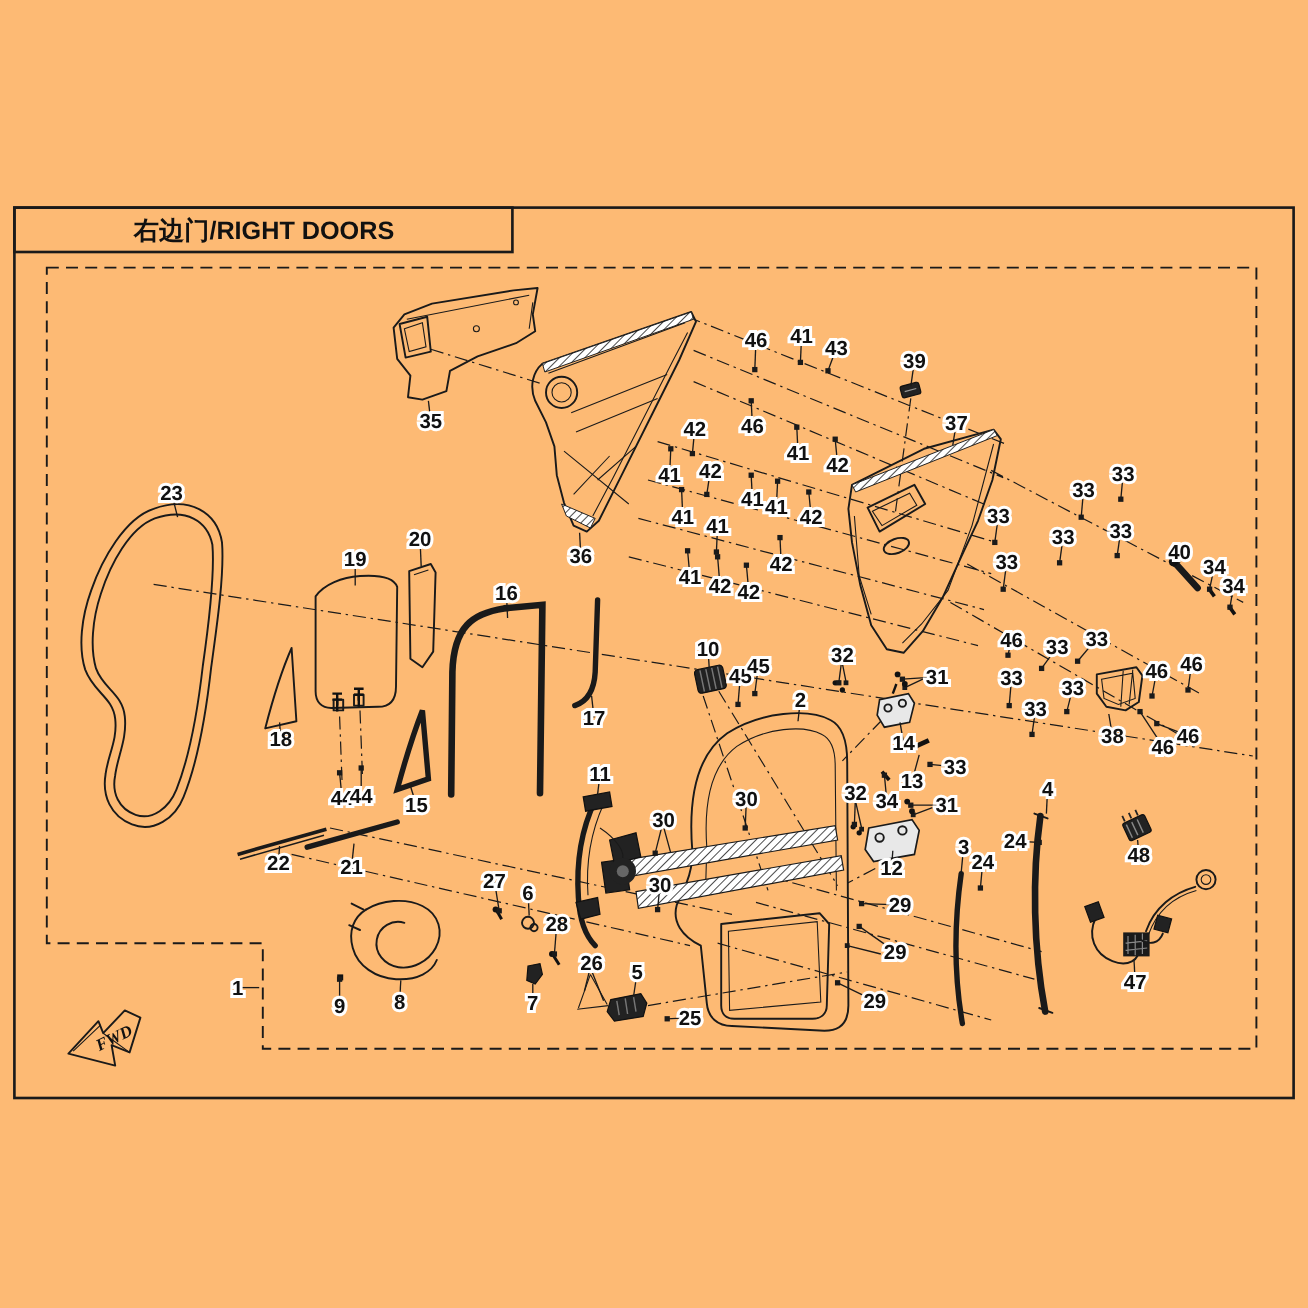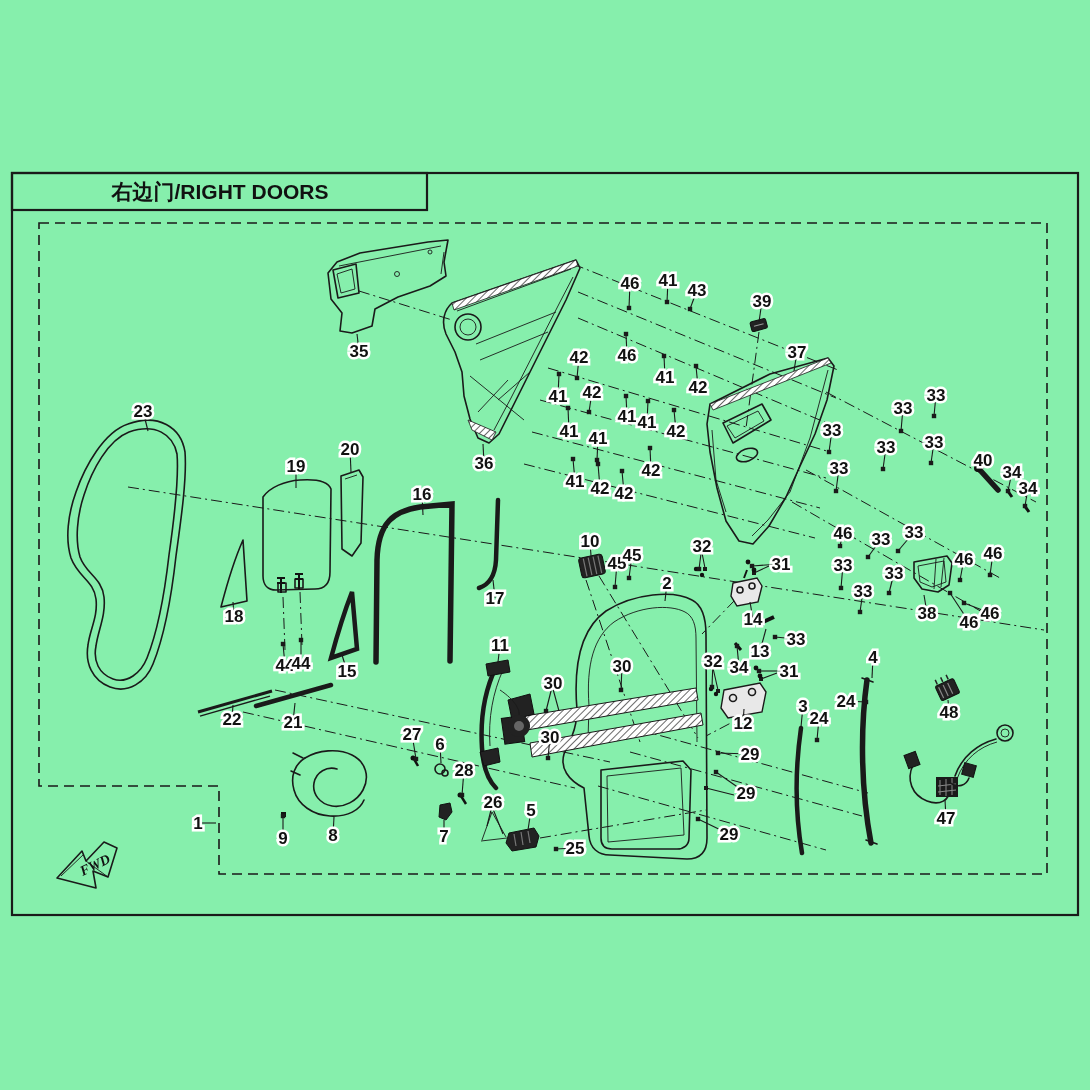--- a/index.html
+++ b/index.html
@@ -1,16 +1,16 @@
 <!DOCTYPE html>
 <html><head>
 <meta charset="utf-8">
 <style>
   html,body{margin:0;padding:0;background:#fff;}
-  .page{position:relative;width:1090px;height:1090px;background:#86efac;
+  .page{position:relative;width:1090px;height:1090px;background:#fdba74;
         font-family:"Liberation Sans",sans-serif;overflow:hidden;}
   svg{position:absolute;left:0;top:0;}
   .frame{fill:none;stroke:#1a1a1a;stroke-width:2.2;}
   .dashed{fill:none;stroke:#1a1a1a;stroke-width:1.6;stroke-dasharray:10 6;}
   .part{fill:none;stroke:#1a1a1a;stroke-width:1.6;stroke-linejoin:round;stroke-linecap:round;}
   .thin{fill:none;stroke:#1a1a1a;stroke-width:0.9;}
   .thick4{fill:none;stroke:#1a1a1a;stroke-width:4.5;stroke-linecap:round;}
   .thick5{fill:none;stroke:#1a1a1a;stroke-width:5.5;stroke-linecap:round;}
   .dark{fill:#222;stroke:#111;stroke-width:1;}
   .ltgray{fill:#e8e8e8;stroke:#1a1a1a;stroke-width:1.4;}

